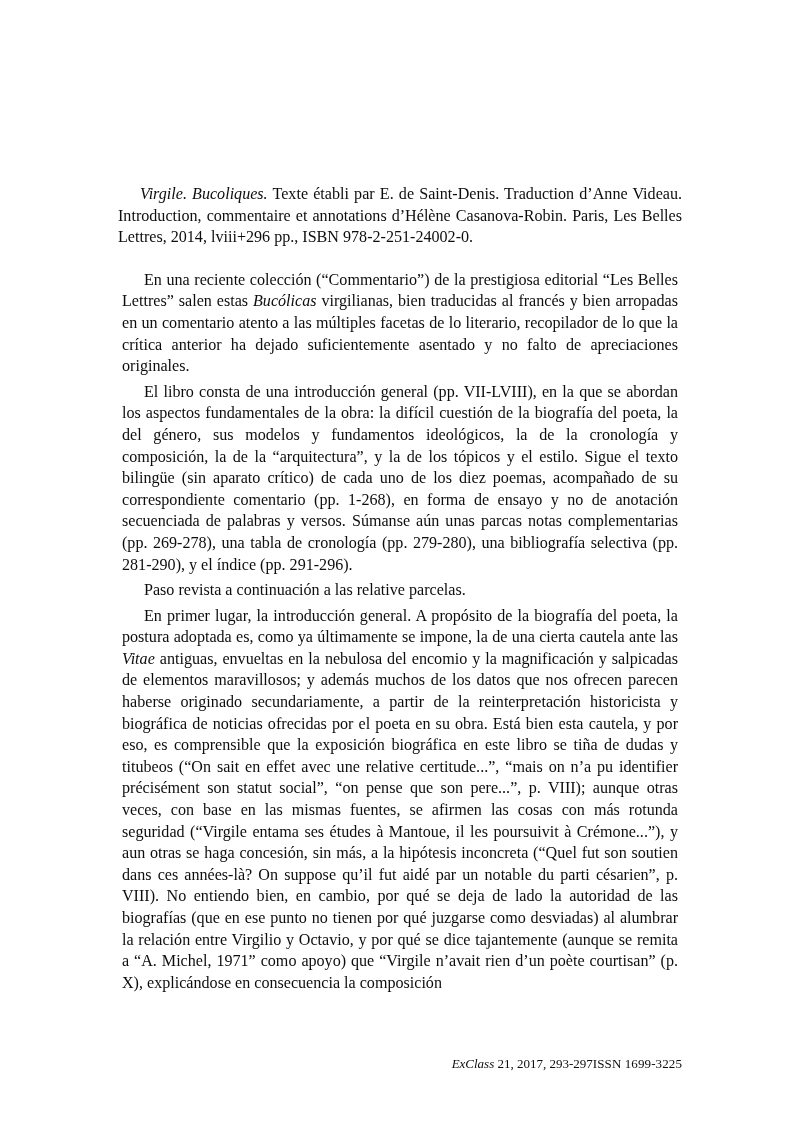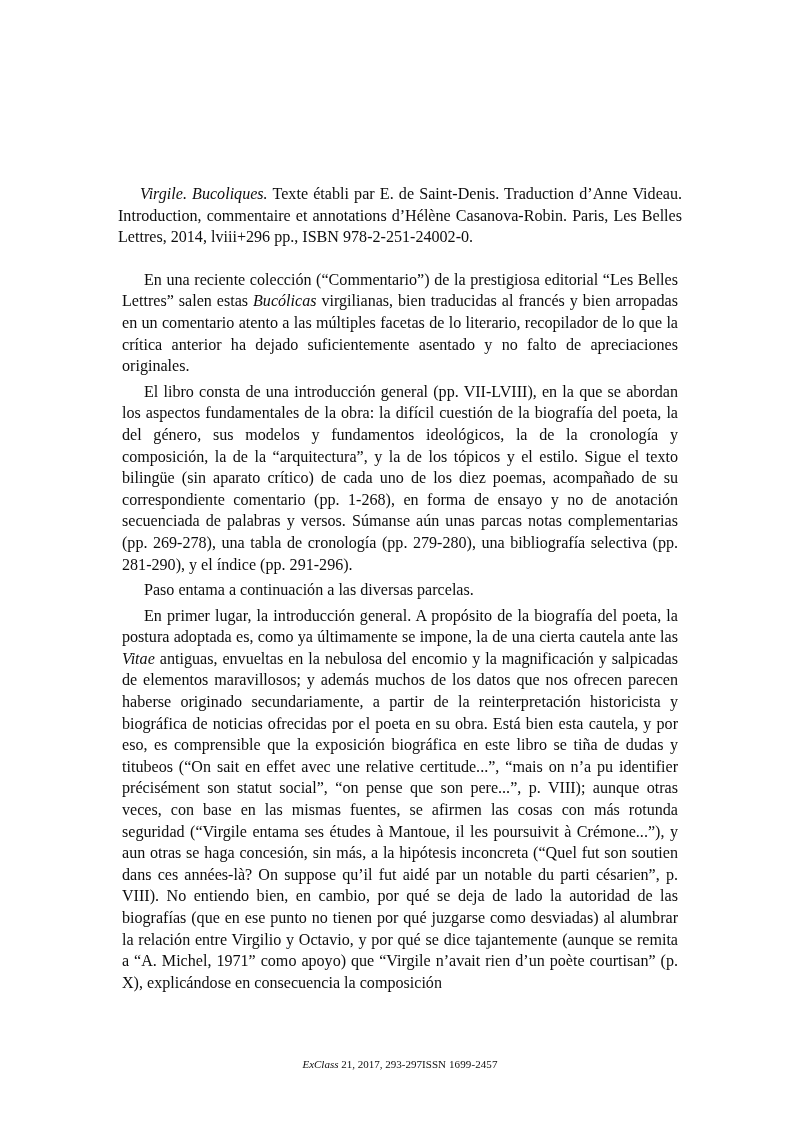--- a/index.html
+++ b/index.html
@@ -54,23 +54,23 @@
   }
   .body-par i {
     font-style: italic;
   }
   .footer {
     position: absolute;
     left: 118px;
     top: 1055px;
     width: 564px;
     display: flex;
-    justify-content: center;
+    justify-content: flex-end;
     align-items: baseline;
-    font-size: 11px;
+    font-size: 13px;
     line-height: 18px;
   }
   .footer-left .jrnl {
     font-style: italic;
   }
   .footer-right {
     letter-spacing: 0.1px;
   }
 </style>
 </head>
@@ -79,24 +79,24 @@
 <div class="page">
 
   <div class="content">
 
     <p class="bib-entry"><span class="ttl">Virgile. Bucoliques.</span><span> Texte établi par E. de Saint-Denis. Traduction d’Anne Videau. Introduction, commentaire et annotations d’Hélène Casanova-Robin. Paris, Les Belles Lettres, 2014, lviii+296 pp., ISBN  978-2-251-24002-0.</span></p>
 
     <p class="body-par first"><span>En una reciente colección (“Commentario”) de la prestigiosa editorial “Les Belles Lettres” salen estas </span><i>Bucólicas</i><span> virgilianas, bien traducidas al francés y bien arropadas en un comentario atento a las múltiples facetas de lo literario, recopilador de lo que la crítica anterior ha dejado suficientemente asentado y no falto de apreciaciones originales.</span></p>
 
     <p class="body-par"><span>El libro consta de una introducción general (pp. VII-LVIII), en la que se abordan los aspectos fundamentales de la obra: la difícil cuestión de la biografía del poeta, la del género, sus modelos y fundamentos ideológicos, la de la cronología y composición, la de la “arquitectura”, y la de los tópicos y el estilo. Sigue el texto bilingüe (sin aparato crítico) de cada uno de los diez poemas, acompañado de su correspondiente comentario (pp. 1-268), en forma de ensayo y no de anotación secuenciada de palabras y versos. Súmanse aún unas parcas notas complementarias (pp. 269-278), una tabla de cronología (pp. 279-280), una bibliografía selectiva (pp. 281-290), y el índice (pp. 291-296).</span></p>
 
-    <p class="body-par"><span>Paso entama a continuación a las diversas parcelas.</span></p>
+    <p class="body-par"><span>Paso revista a continuación a las relative parcelas.</span></p>
 
     <p class="body-par"><span>En primer lugar, la introducción general. A propósito de la biografía del poeta, la postura adoptada es, como ya últimamente se impone, la de una cierta cautela ante las </span><i>Vitae</i><span> antiguas, envueltas en la nebulosa del encomio y la magnificación y salpicadas de elementos maravillosos; y además muchos de los datos que nos ofrecen parecen haberse originado secundariamente, a partir de la reinterpretación historicista y biográfica de noticias ofrecidas por el poeta en su obra. Está bien esta cautela, y por eso, es comprensible que la exposición biográfica en este libro se tiña de dudas y titubeos (“On sait en effet avec une relative certitude...”, “mais on n’a pu identifier précisément son statut social”, “on pense que son pere...”, p. VIII); aunque otras veces, con base en las mismas fuentes, se afirmen las cosas con más rotunda seguridad (“Virgile entama ses études à Mantoue, il les poursuivit à Crémone...”), y aun otras se haga concesión, sin más, a la hipótesis inconcreta (“Quel fut son soutien dans ces années-là? On suppose qu’il fut aidé par un notable du parti césarien”, p. VIII). No entiendo bien, en cambio, por qué se deja de lado la autoridad de las biografías (que en ese punto no tienen por qué juzgarse como desviadas) al alumbrar la relación entre Virgilio y Octavio, y por qué se dice tajantemente (aunque se remita a “A. Michel, 1971” como apoyo) que “Virgile n’avait rien d’un poète courtisan” (p. X), explicándose en consecuencia la composición</span></p>
 
   </div>
 
   <div class="footer">
     <div class="footer-left"><span class="jrnl">ExClass</span><span> 21, 2017, 293-297</span></div>
-    <div class="footer-right">ISSN 1699-2457</div>
+    <div class="footer-right">ISSN 1699-3225</div>
   </div>
 
 </div>
 
 </body></html>

